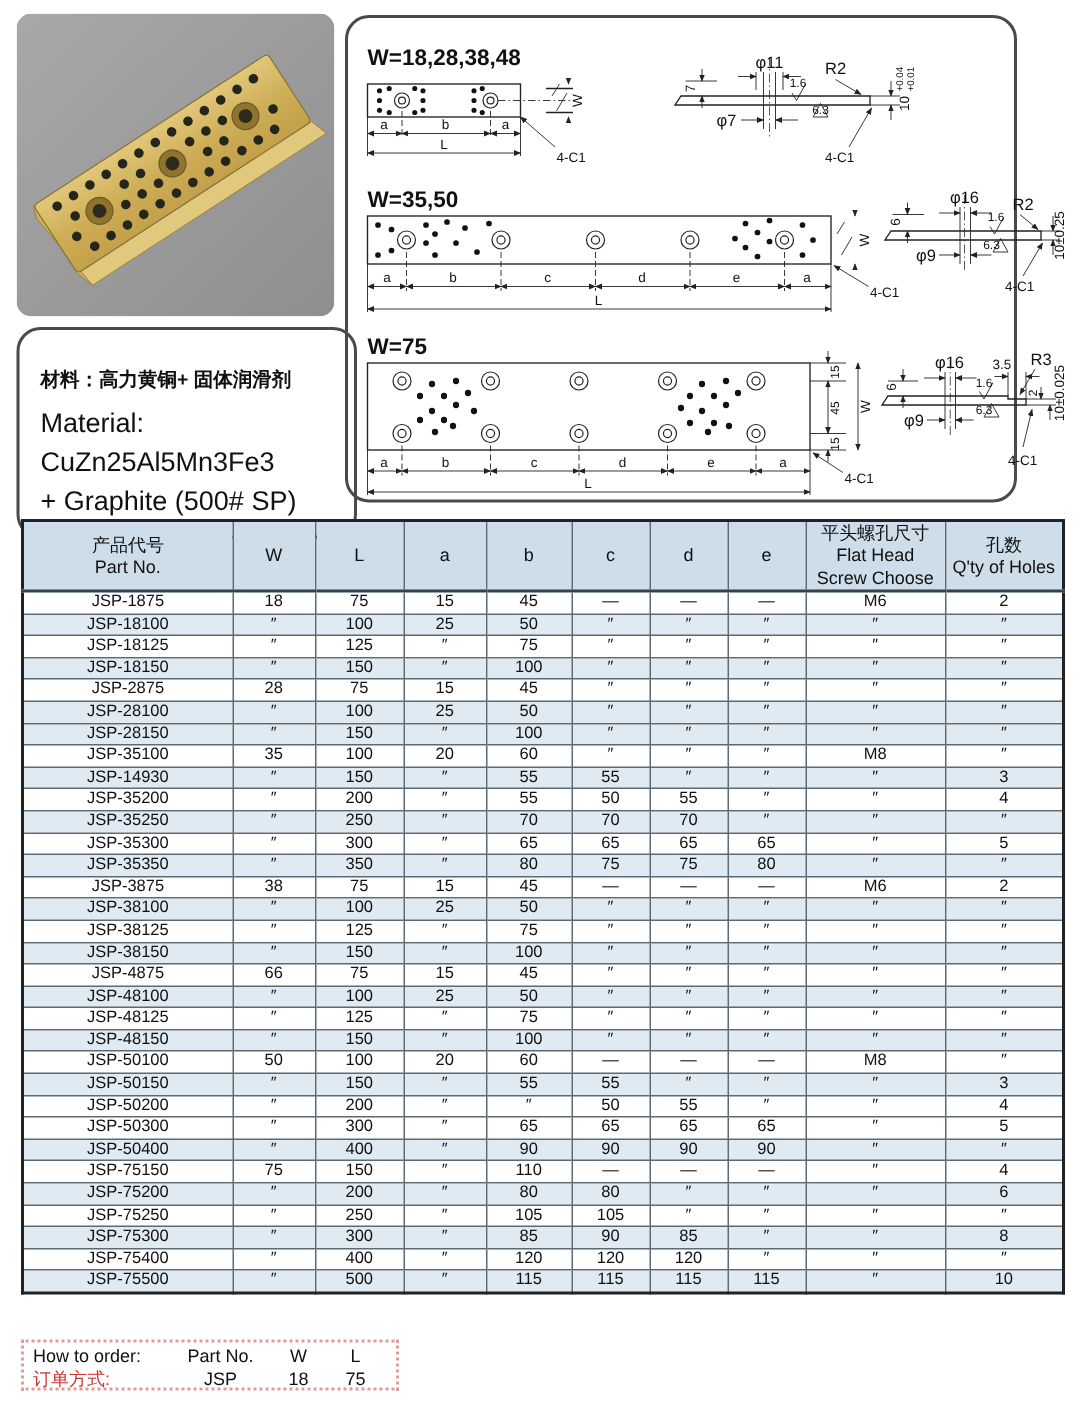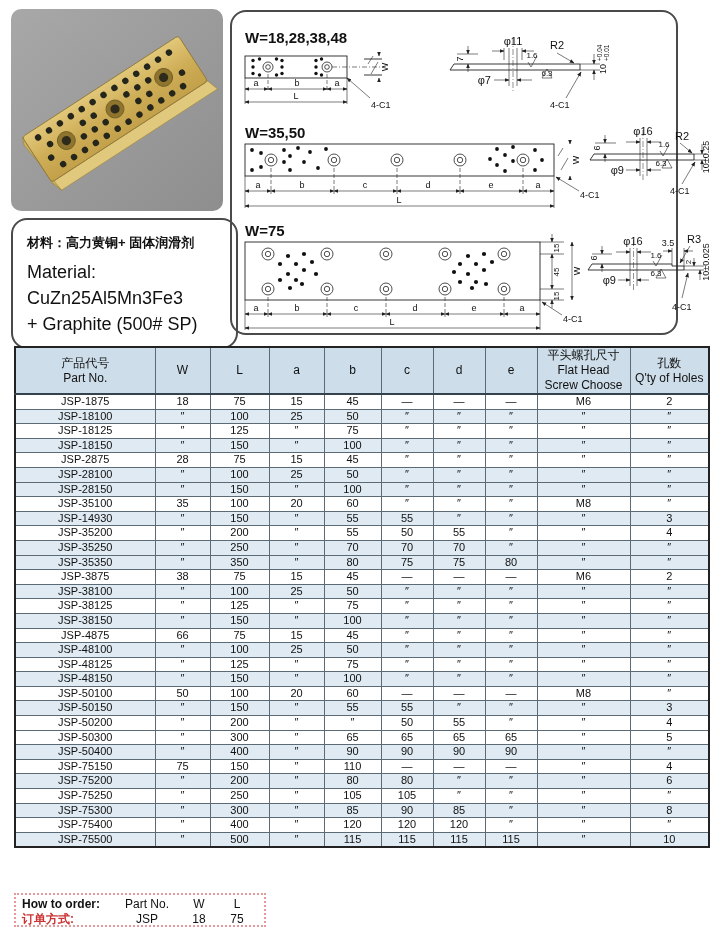--- a/index.html
+++ b/index.html
@@ -3,21 +3,21 @@
 <meta charset="utf-8">
 <style>
   html,body{margin:0;padding:0;background:#fff;}
   .page{position:relative;width:722px;height:936px;background:#fff;
         font-family:"Liberation Sans",sans-serif;color:#111;overflow:hidden;}
   
   .photo-box{position:absolute;left:11px;top:9px;width:212px;height:202px;
              border-radius:10px;overflow:hidden;}
   
   .material-box{position:absolute;left:11px;top:218px;width:209px;height:113px;
-                border:2px solid #4a4a4a;border-radius:16px;padding:14px 0 0 14px;box-sizing:content-box;}
+                border:2px solid #4a4a4a;border-radius:16px;padding:24px 0 0 14px;box-sizing:content-box;}
   .material-box .zh{font-size:13px;font-weight:bold;margin-bottom:7px;}
   .material-box .en{font-size:18px;line-height:1.45;}
   
   .drawings-box{position:absolute;left:230px;top:10px;width:448px;height:325px;
                 border:2px solid #4a4a4a;border-radius:16px;box-sizing:border-box;}
   svg text{font-family:"Liberation Sans",sans-serif;fill:#111;}
   .dtitle{font-size:15px;font-weight:bold;}
   .dim{font-size:11px;}
   .dims{font-size:9px;}
   .fin{font-size:8px;}
@@ -31,21 +31,21 @@
   table.parts thead th{background:#cddde9;font-size:12px;line-height:1.25;
       height:41px;border-bottom:2px solid #33424c;font-weight:normal;}
   table.parts thead .h2{font-size:12px;}
   table.parts tbody td{height:13.6px;line-height:13.6px;background:#fff;}
   table.parts tbody tr.alt td{background:#dfeaf2;}
   td.ditto{font-size:10px;}
   
   .order-box{position:absolute;left:14px;top:893px;width:252px;height:34px;
              border:2px dotted #e39a9a;padding:2px 4px 0 6px;box-sizing:border-box;}
   .order-row{display:flex;font-size:12px;line-height:15px;}
-  .order-row .c1{width:92px;text-align:left;font-weight:bold;}
+  .order-row .c1{width:92px;text-align:left;}
   .order-row .c2{width:66px;text-align:center;}
   .order-row .c3{width:38px;text-align:center;}
   .order-row .c4{width:38px;text-align:center;}
   .red{color:#cc3333;}
 </style>
 </head>
 <body>
 
 <div class="page">
 
@@ -613,20 +613,32 @@
             <td class="ditto">″</td>
             <td>250</td>
             <td class="ditto">″</td>
             <td>70</td>
             <td>70</td>
             <td>70</td>
             <td class="ditto">″</td>
             <td class="ditto">″</td>
             <td class="ditto">″</td>
           </tr>
+          <tr>
+            <td>JSP-35300</td>
+            <td class="ditto">″</td>
+            <td>300</td>
+            <td class="ditto">″</td>
+            <td>65</td>
+            <td>65</td>
+            <td>65</td>
+            <td>65</td>
+            <td class="ditto">″</td>
+            <td>5</td>
+          </tr>
           <tr class="alt">
             <td>JSP-35350</td>
             <td class="ditto">″</td>
             <td>350</td>
             <td class="ditto">″</td>
             <td>80</td>
             <td>75</td>
             <td>75</td>
             <td>80</td>
             <td class="ditto">″</td>

